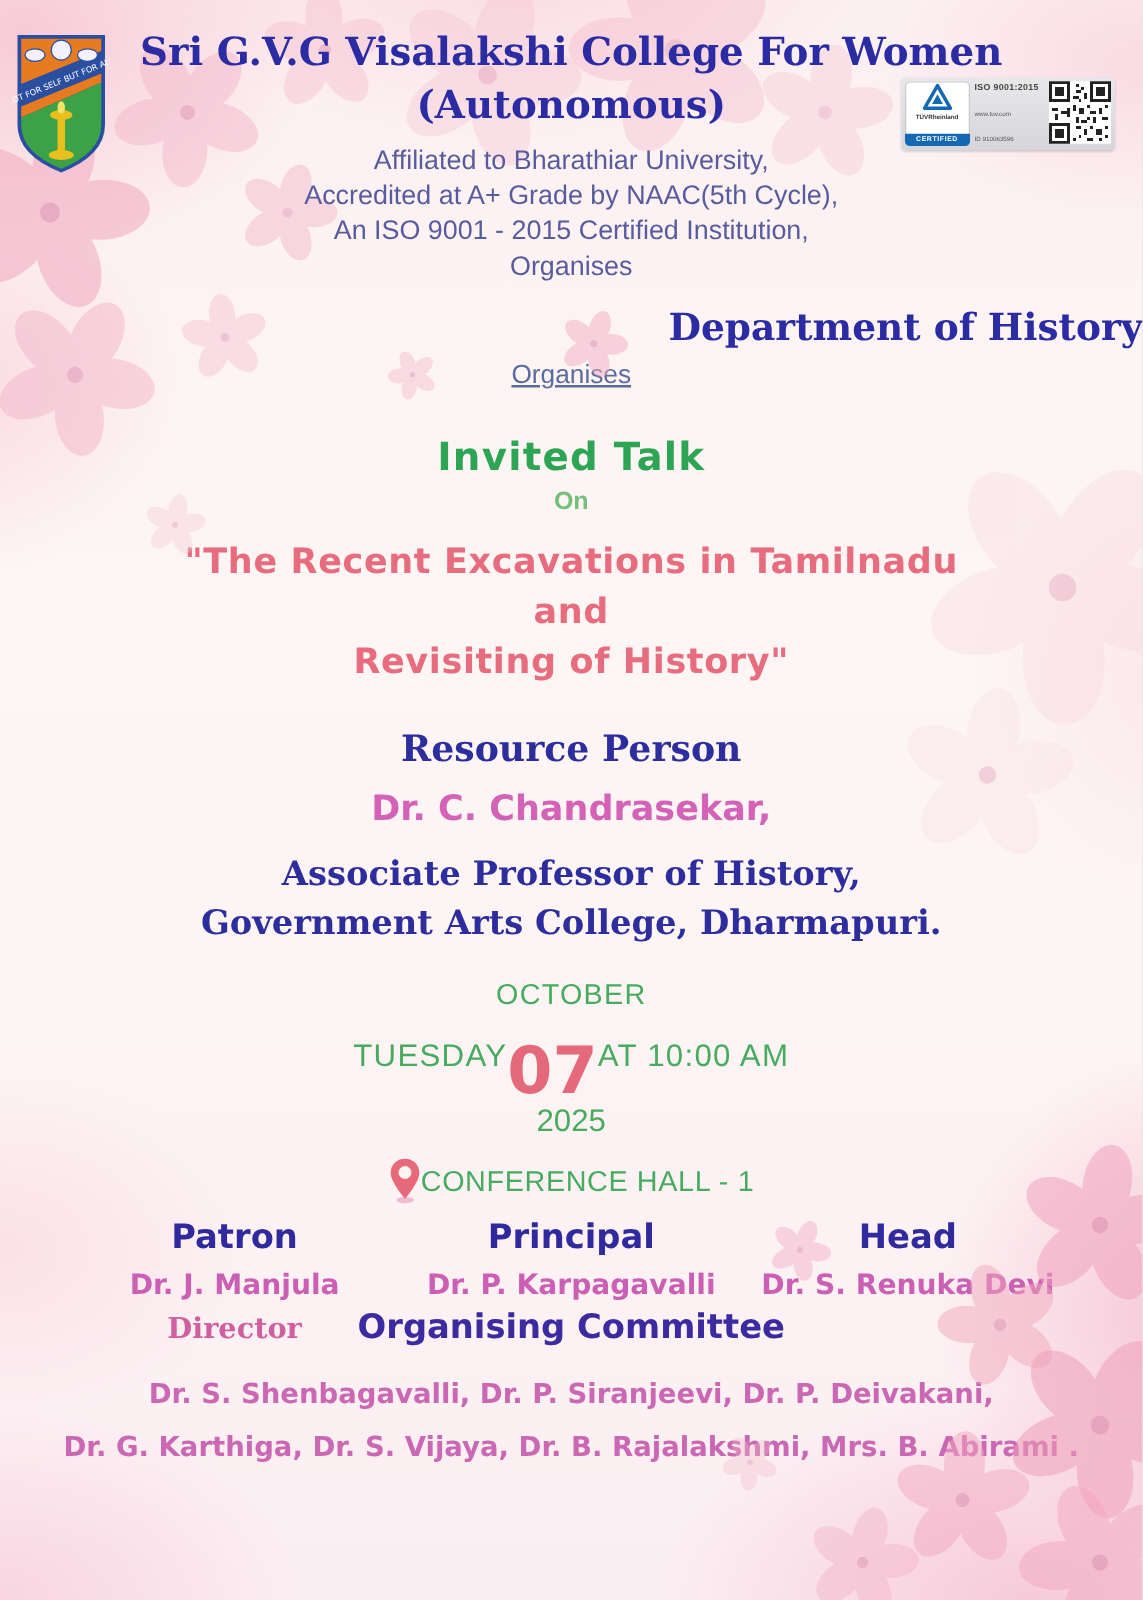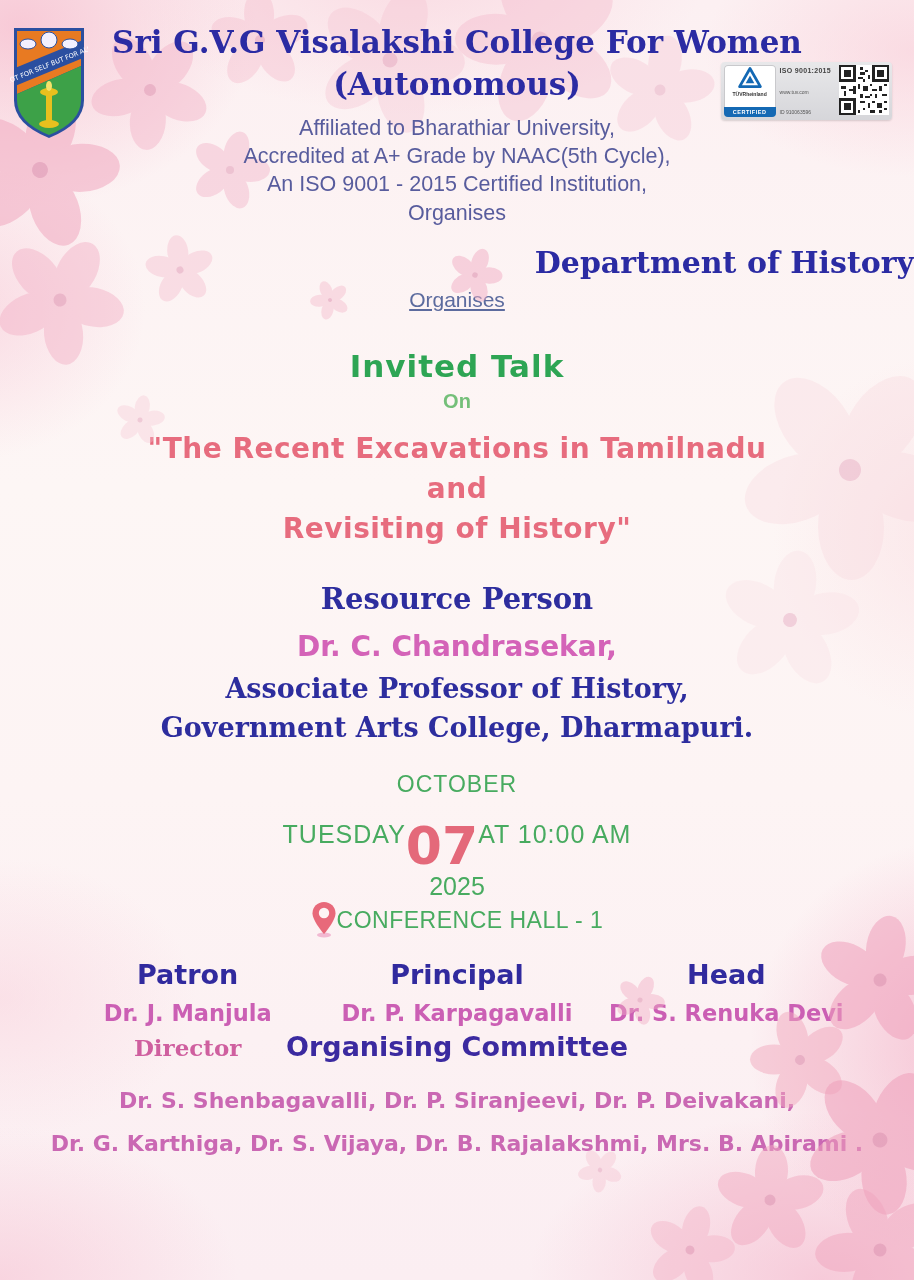--- a/index.html
+++ b/index.html
@@ -62,33 +62,33 @@
   .organises { margin-top: 8px; color: #5c6b9e; font-size: 21px; text-decoration: underline; }
 
   
   .event-type { margin-top: 36px; color: #2ea554; font-size: 31px; font-weight: bold; letter-spacing: 1px; font-family: "DejaVu Sans", sans-serif; }
   .on-label { margin-top: 6px; color: #74bf79; font-size: 20px; font-weight: bold; }
   .talk-title { margin-top: 16px; color: #e76c7e; font-size: 28px; font-weight: bold; line-height: 1.42; font-family: "DejaVu Sans", sans-serif; letter-spacing: .5px; }
 
   
   .rp-heading { margin-top: 34px; font-family: "DejaVu Serif", serif; font-weight: bold; color: #2d2d9e; font-size: 29px; }
   .rp-name { margin-top: 14px; color: #d463b8; font-size: 28px; font-weight: bold; font-family: "DejaVu Sans", sans-serif; }
-  .rp-designation { margin-top: 7px; font-family: "DejaVu Serif", serif; font-weight: bold; color: #2d2d9e; font-size: 27px; line-height: 1.42; }
+  .rp-designation { margin-top: 18px; font-family: "DejaVu Serif", serif; font-weight: bold; color: #2d2d9e; font-size: 27px; line-height: 1.42; }
 
   
   .sched-month { margin-top: 24px; color: #48ab60; font-size: 23px; letter-spacing: 1px; }
   .sched-row { margin-top: 22px; display: flex; align-items: flex-start; justify-content: center; }
   .sched-day, .sched-time { color: #48ab60; font-size: 25px; letter-spacing: 1px; }
   .sched-date { color: #e4697a; font-size: 52px; font-weight: bold; line-height: 1; font-family: "DejaVu Sans", sans-serif; }
   .sched-year { margin-top: 0; color: #48ab60; font-size: 25px; }
-  .venue-row { display: flex; align-items: center; justify-content: center; }
+  .venue-row { margin-top: 14px; display: flex; align-items: center; justify-content: center; }
   .venue-label { color: #48ab60; font-size: 23px; letter-spacing: .5px; }
 
   
-  .roles-row { margin-top: 20px; display: flex; justify-content: space-between; padding: 0 53px; }
+  .roles-row { margin-top: 10px; display: flex; justify-content: space-between; padding: 0 53px; }
   .role-col { flex: 1 1 0; }
   .role-title { color: #312a9e; font-size: 27px; font-weight: bold; font-family: "DejaVu Sans", sans-serif; }
   .role-name { margin-top: 10px; color: #cb5fb4; font-size: 22.5px; font-weight: bold; font-family: "DejaVu Sans", sans-serif; white-space: nowrap; }
   .role-sub { margin-top: 8px; color: #cf5f9f; font-size: 23px; font-weight: bold; font-family: "DejaVu Serif", serif; }
 
   .oc-heading { margin-top: -30px; color: #3b2aa0; font-size: 27px; font-weight: bold; font-family: "DejaVu Sans", sans-serif; }
   .oc-line { color: #ca68b3; font-size: 22px; font-weight: bold; font-family: "DejaVu Sans", sans-serif; }
   .oc-line1 { margin-top: 26px; }
   .oc-line2 { margin-top: 18px; }
 </style>

